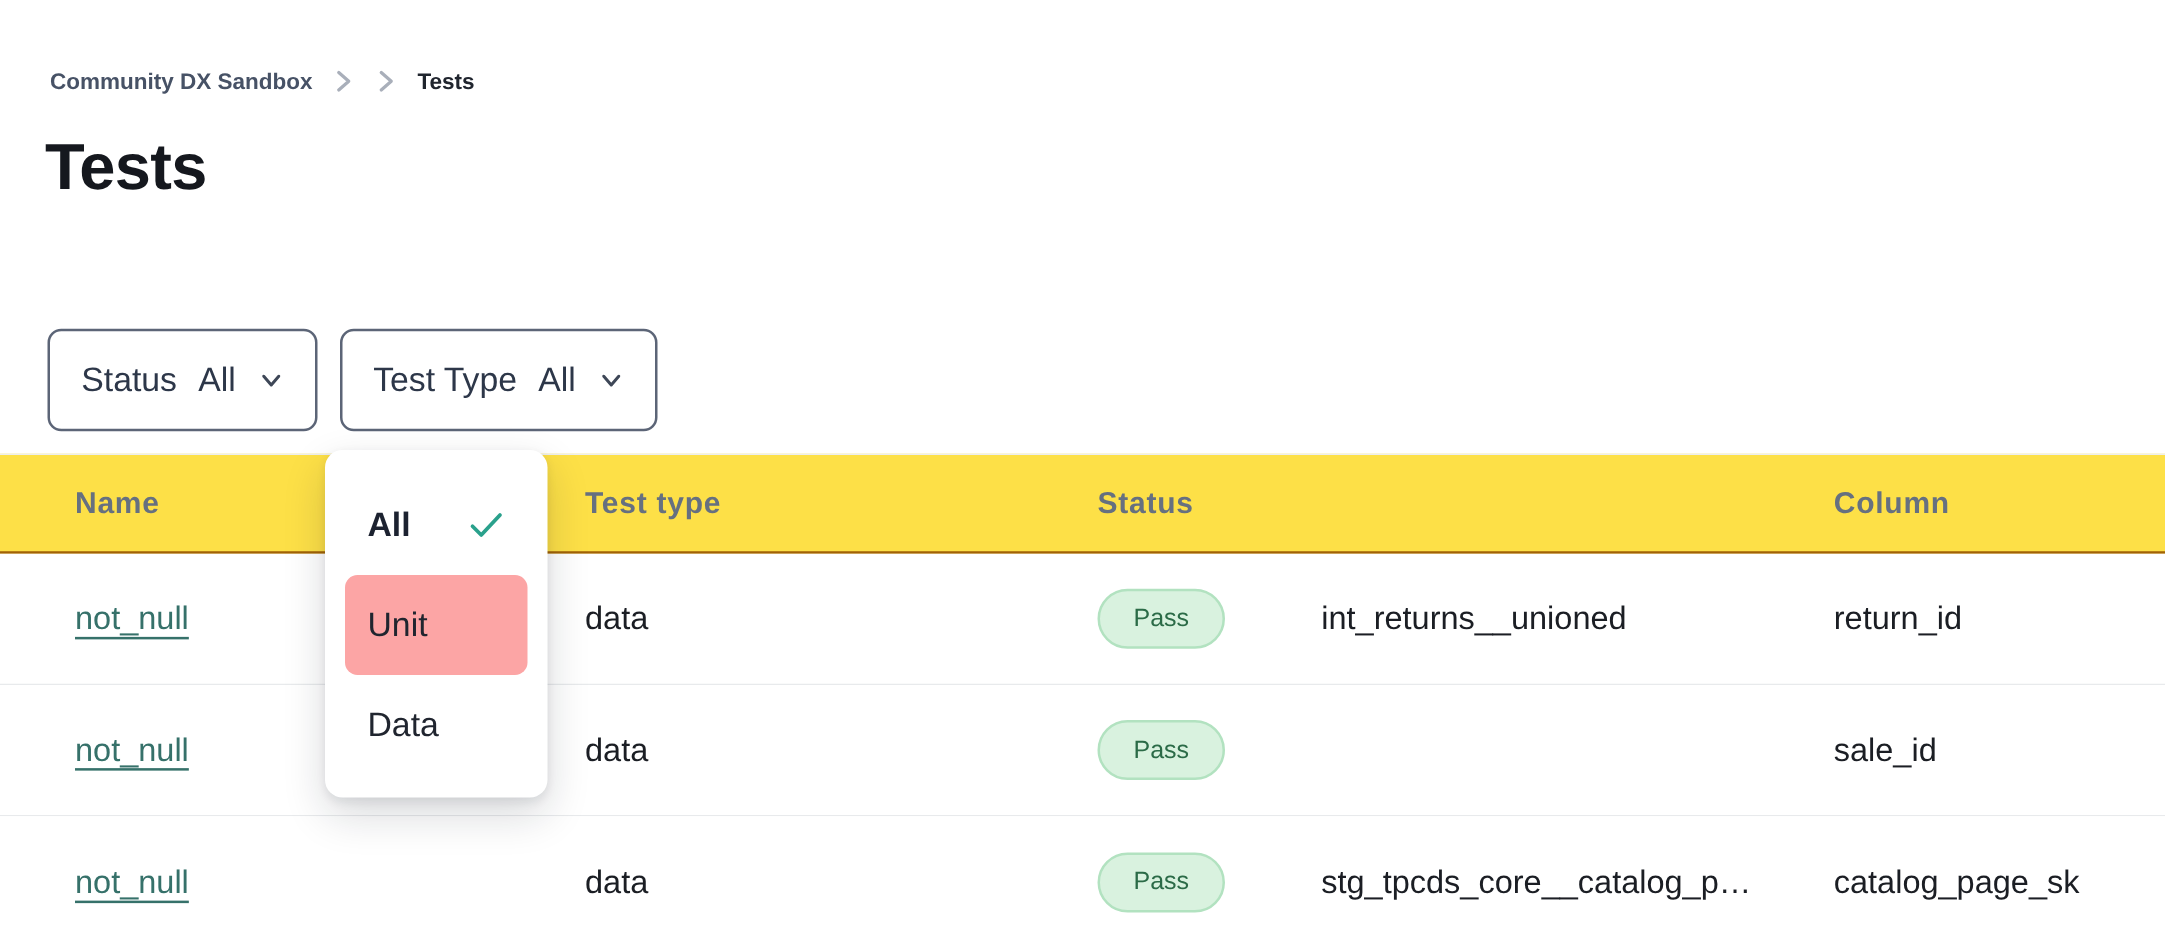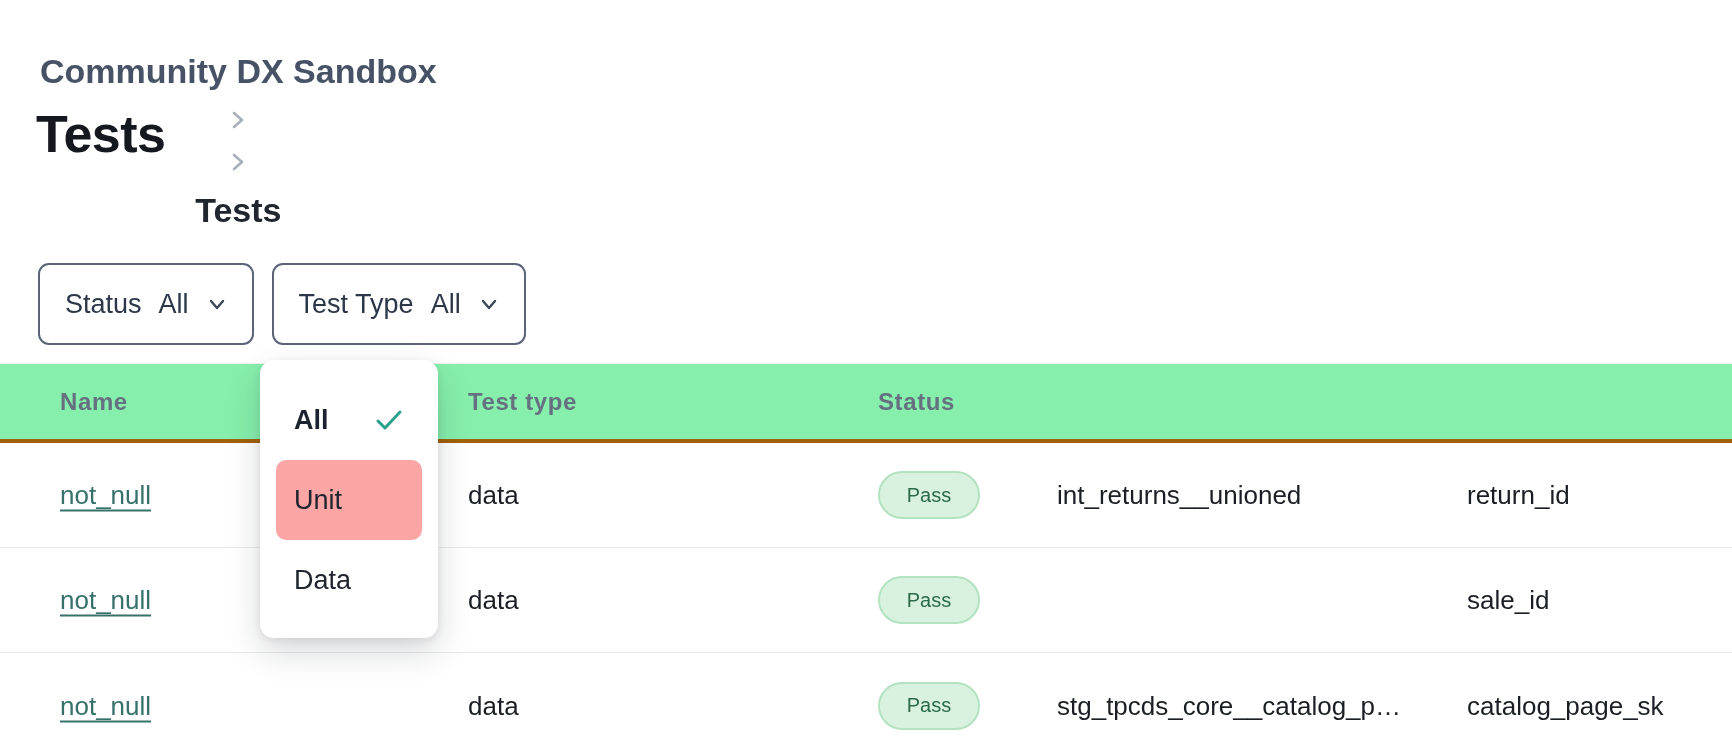--- a/index.html
+++ b/index.html
@@ -10,21 +10,21 @@
     font-family: "Liberation Sans", sans-serif;
     position: relative;
     overflow: hidden;
     color: #1a1d23;
   }
 
   
   .breadcrumb {
     position: absolute; left: 40px; top: 52px;
     display: flex; align-items: center; gap: 16px;
-    font-size: 34px; font-weight: 700; color: #475266; flex-direction: column;
+    font-size: 18px; font-weight: 700; color: #475266;
   }
   .breadcrumb a { color: #475266; text-decoration: none; cursor: pointer; }
   .breadcrumb .crumb-current { color: #20252e; }
   .crumb-sep { display: flex; align-items: center; }
 
   
   .page-title {
     position: absolute; left: 36px; top: 104px;
     margin: 0; font-size: 52px; font-weight: 600; color: #15181e;
     letter-spacing: -0.5px;
@@ -39,23 +39,23 @@
     padding: 0 24px 0 25px;
     font-size: 27px; color: #2d3749; cursor: pointer;
     font-family: inherit;
   }
   .filter-btn .f-value { margin-left: 2px; }
   .chev { display: flex; align-items: center; margin-left: 2px; }
 
   
   .table-header {
     position: absolute; left: 0; top: 363px; width: 1732px; height: 80px;
-    background: #86efac;
+    background: #fde047;
     border-top: 1px solid #eceef0;
-    border-bottom: 4px solid #a16207;
+    border-bottom: 2px solid #a16207;
   }
   .th {
     position: absolute; top: 0; height: 100%;
     display: flex; align-items: center;
     font-size: 24px; font-weight: 700; color: #667080; letter-spacing: 0.6px;
   }
   .col-name   { left: 60px; }
   .col-type   { left: 468px; }
   .col-status { left: 878px; }
   .col-res    { left: 1057px; }
@@ -144,20 +144,21 @@
           <path d="M5 8 L11 15 L17 8" fill="none" stroke="#3e4757" stroke-width="2.4" stroke-linecap="round" stroke-linejoin="round"></path>
         </svg>
     </span>
   </button>
 </div>
 
 <div class="table-header">
   <div class="th col-name">Name</div>
   <div class="th col-type">Test type</div>
   <div class="th col-status">Status</div>
+  <div class="th col-col">Column</div>
 </div>
 
 <div class="t-row r0">
   <span class="cell cell-name col-name"><a>not_null</a></span>
   <span class="cell col-type">data</span>
   <span class="cell cell-status"><span class="badge-pass">Pass</span></span>
   <span class="cell col-res">int_returns__unioned</span>
   <span class="cell col-col">return_id</span>
 </div>
 

